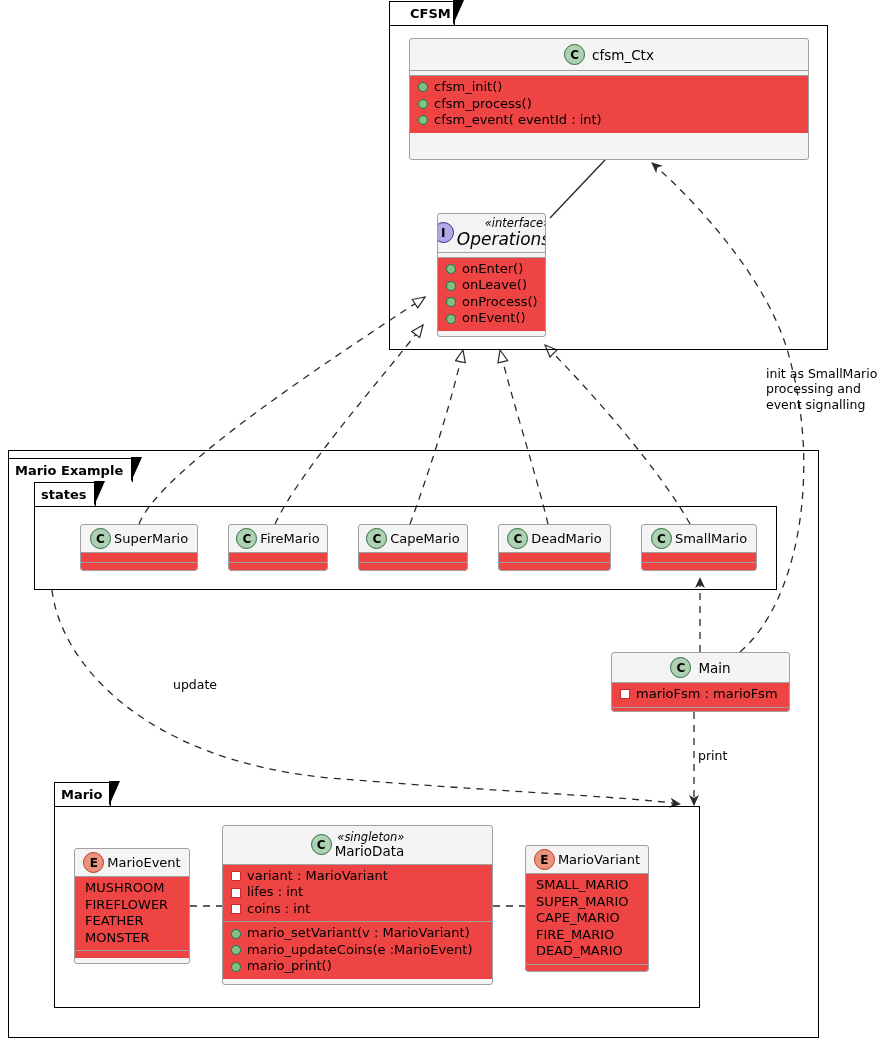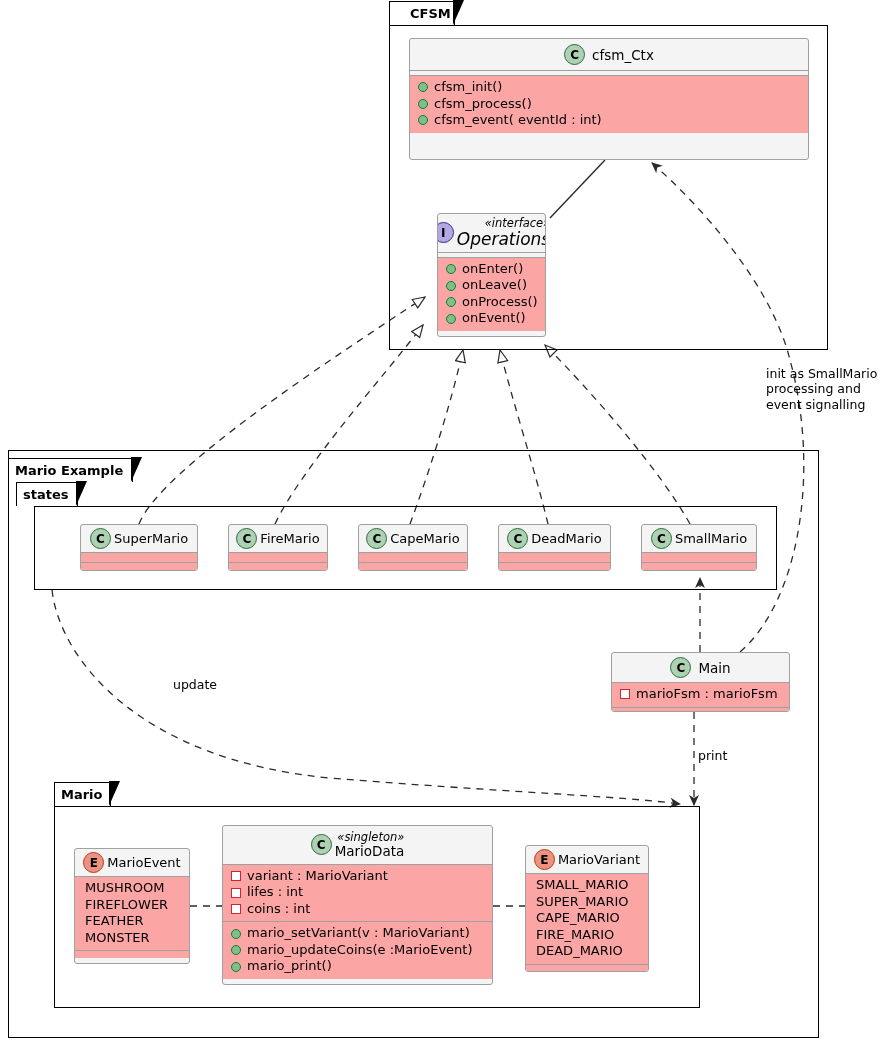--- a/index.html
+++ b/index.html
@@ -24,21 +24,21 @@
   .node{position:absolute;box-sizing:border-box;border:1px solid #a0a0a0;
         background:#f4f4f4;border-radius:3px;overflow:hidden;
         box-shadow:0 0 0 0 rgba(0,0,0,0);}
   .nhdr{display:flex;align-items:center;justify-content:center;gap:7px;
         padding:5px 9px;color:#000;font-size:13.5px;white-space:nowrap;}
   .nhdr.tight{padding:3px 6px;gap:3px;font-size:13px;}
   .nstack{display:flex;flex-direction:column;align-items:flex-end;line-height:1.12;}
   .stereo{font-style:italic;font-size:11.5px;color:#000;}
   .nname-i{font-style:italic;font-size:17px;}
   .sep{height:1px;background:#a0a0a0;width:100%;}
-  .comp{padding:3px 8px 4px 8px;background:#fca5a5;}
+  .comp{padding:3px 8px 4px 8px;background:#ef4444;}
   .comp.empty{height:9px;padding:0;}
   .row{display:flex;align-items:center;gap:6px;font-size:13px;color:#000;
        line-height:1.27;white-space:nowrap;}
   .row.plain{padding-left:2px;}
 
   
   .dotpub{width:8px;height:8px;border-radius:50%;background:#84BE84;
           border:1px solid #038048;flex:none;}
   .sqpriv{width:8px;height:8px;background:#F24D5C;
           border:1px solid #C82930;flex:none;background:#fff;}
@@ -179,21 +179,21 @@
       </div>
     </div>
   </div>
 
   <div class="pkg" style="left:8px;top:450px;width:811px;height:588px;"></div>
   <div class="pkg-tab" style="left:8px;top:426px;width:125px;margin-top:32px;">
     <span class="pkg-tab-inner">Mario Example</span>
   </div>
 
   <div class="pkg" style="left:34px;top:506px;width:743px;height:84px;"></div>
-  <div class="pkg-tab" style="left:16px;top:482px;width:62px;">
+  <div class="pkg-tab" style="left:34px;top:482px;width:62px;">
     <span class="pkg-tab-inner">states</span>
   </div>
 
   <div class="node" style="left:80px;top:524px;width:118px;height:47px;">
     <div class="nhdr tight">
       <span class="tcirc tc-class">C</span>
       <span>SuperMario</span>
     </div>
     <div class="sep"></div>
     <div class="comp empty"></div>

